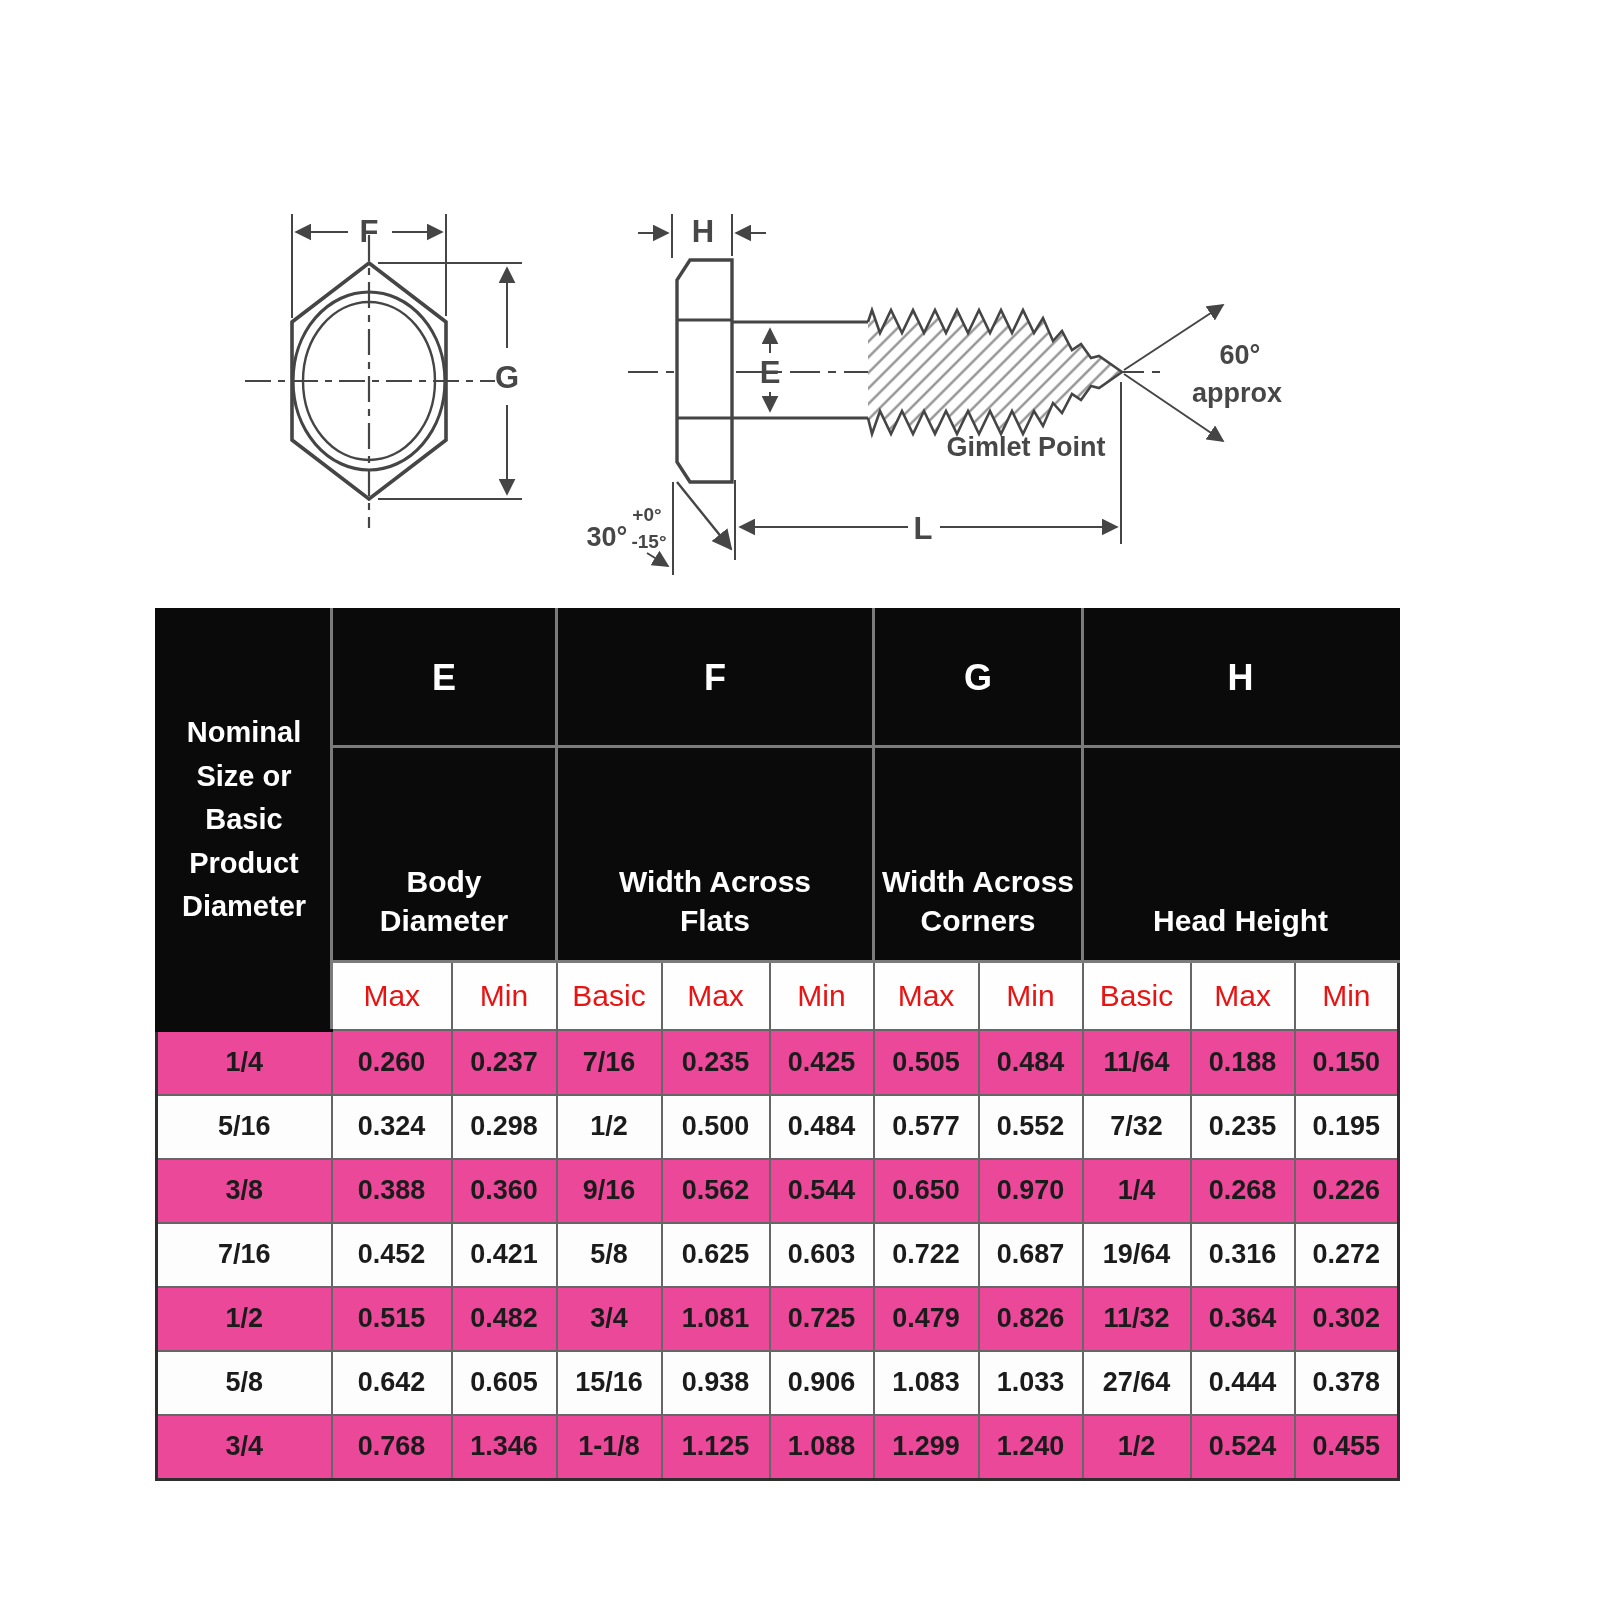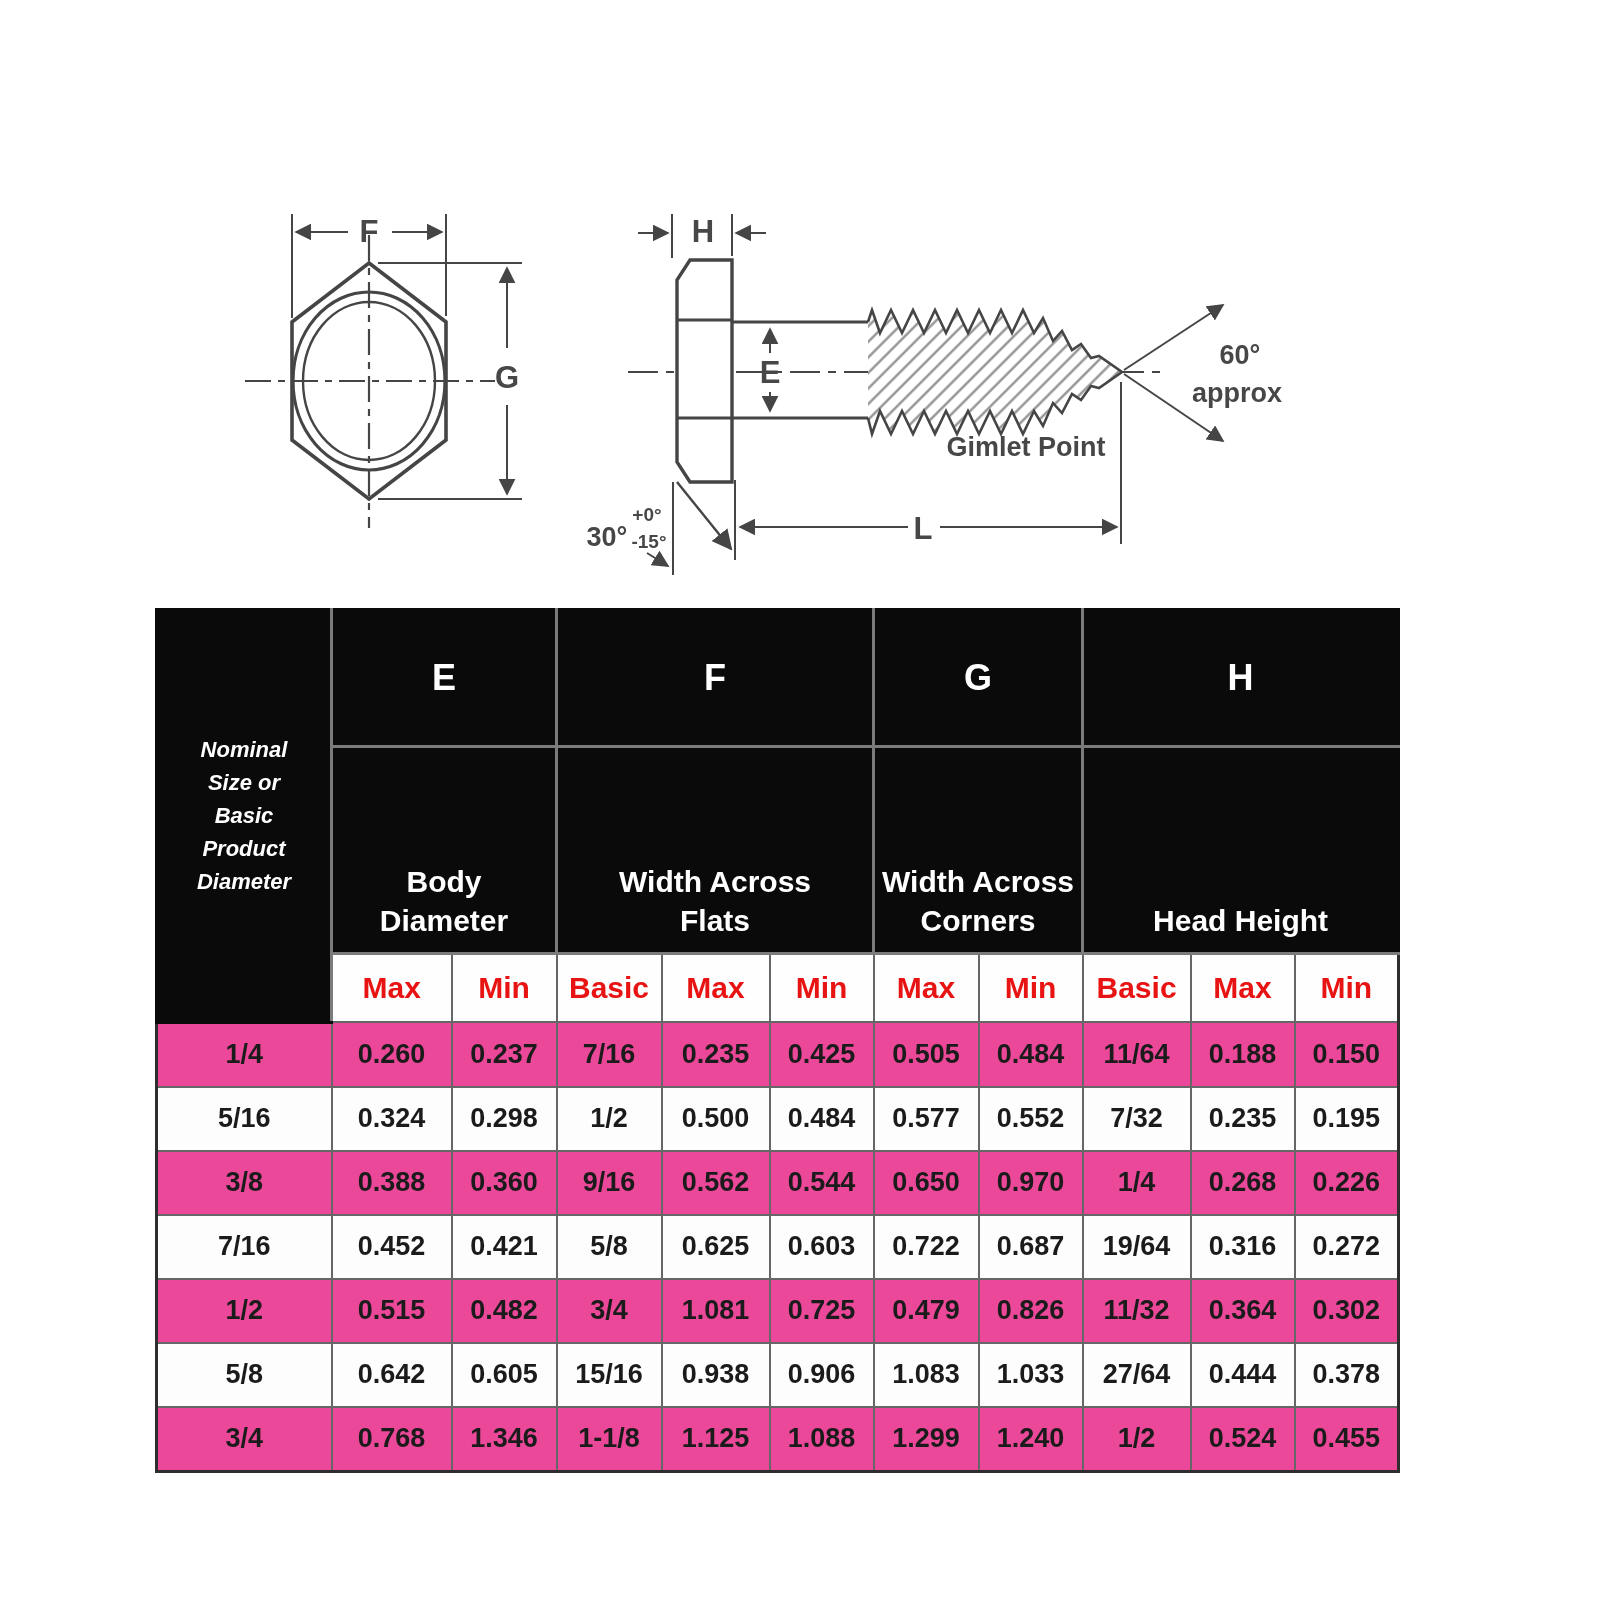--- a/index.html
+++ b/index.html
@@ -23,29 +23,29 @@
   }
   th,td{padding:0;margin:0;}
   th.hdr{
     background:#0a0a0a;color:#ffffff;font-weight:bold;
     border:3px solid #7b7b7b;text-align:center;
   }
   th.hdr-top{border-top-color:#0a0a0a;}
   th.hdr-right{border-right-color:#0a0a0a;}
   th.corner{
     border-left-color:#0a0a0a;border-top-color:#0a0a0a;border-bottom-color:#0a0a0a;
-    font-size:22px;line-height:1.5;white-space:pre-line;vertical-align:middle;font-style:italic;
+    font-size:29px;line-height:1.5;white-space:pre-line;vertical-align:middle;
   }
   th.letter{font-size:36px;height:134px;vertical-align:middle;}
   th.desc{
     font-size:30px;height:192px;vertical-align:bottom;
-    padding-bottom:12px;white-space:pre-line;line-height:1.3;
+    padding-bottom:20px;white-space:pre-line;line-height:1.3;
   }
   th.sub{
-    background:#fefefe;color:#e81414;font-size:30px;font-weight:bold;
+    background:#fefefe;color:#e81414;font-size:30px;font-weight:normal;
     height:66px;border:2px solid #666666;text-align:center;vertical-align:middle;
   }
   td.val{
     font-size:27px;font-weight:bold;color:#1b1b1b;background:#fdfdfd;
     height:62px;border:2px solid #666666;text-align:center;vertical-align:middle;
   }
   tr.alt td.val{background:#ec4899;}
 </style>
 </head>
 <body>

